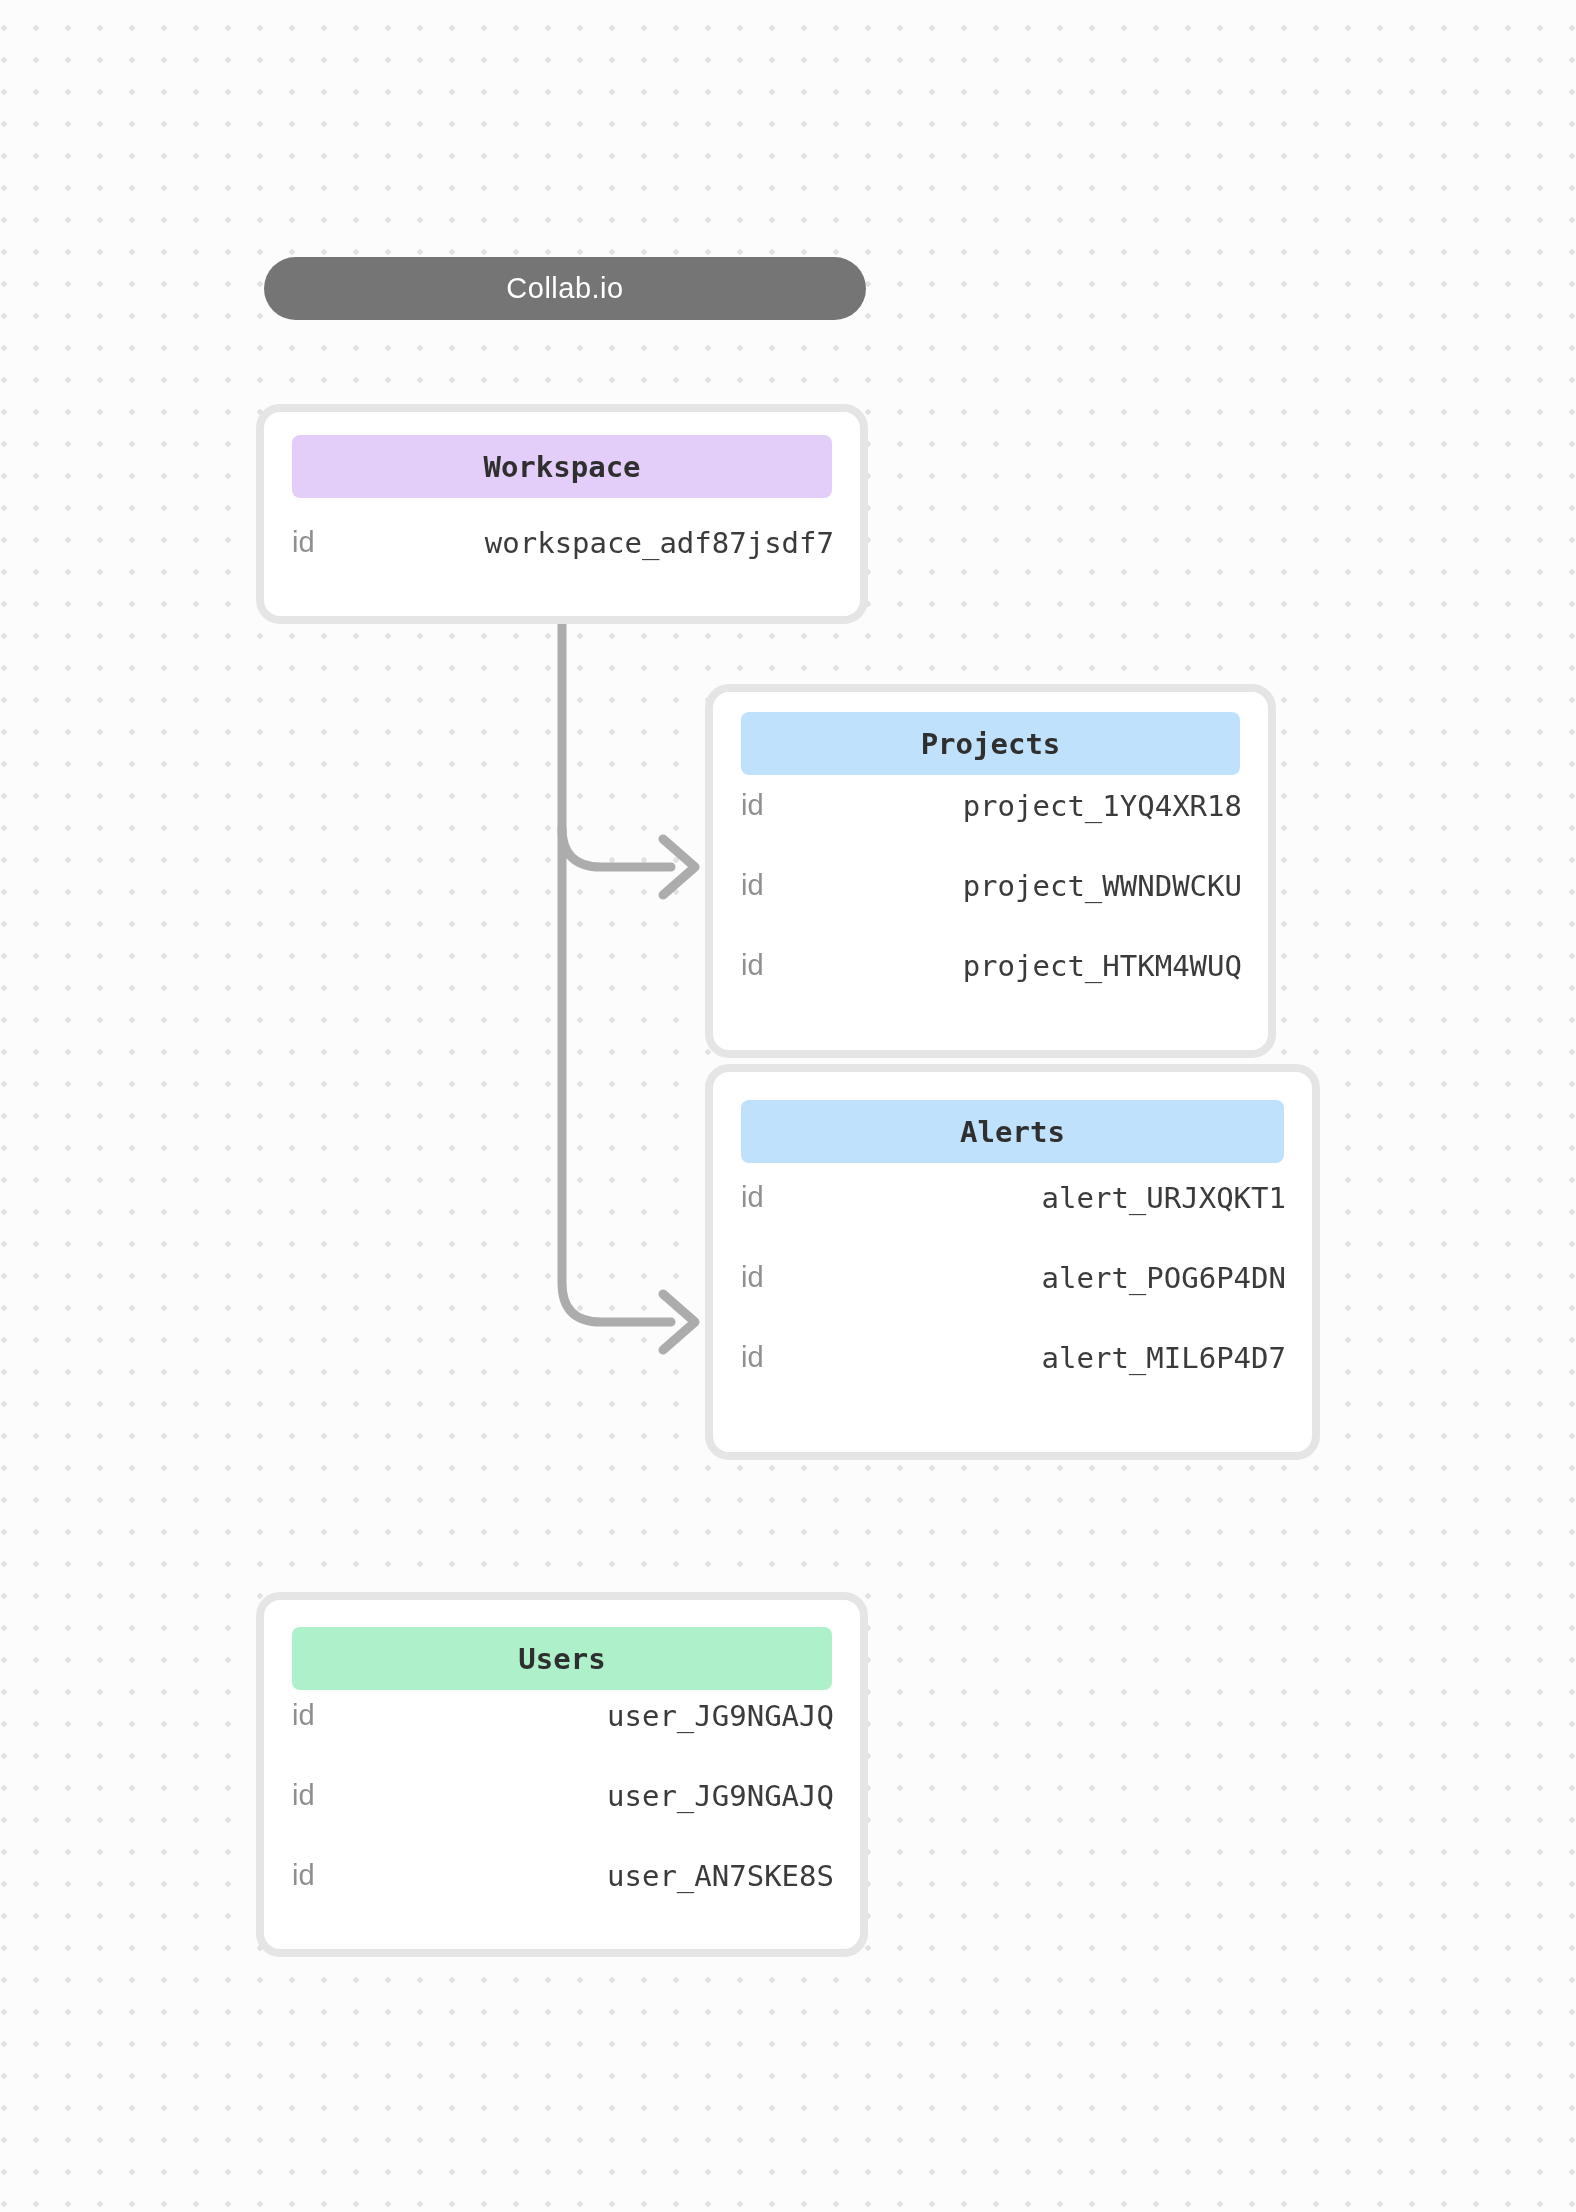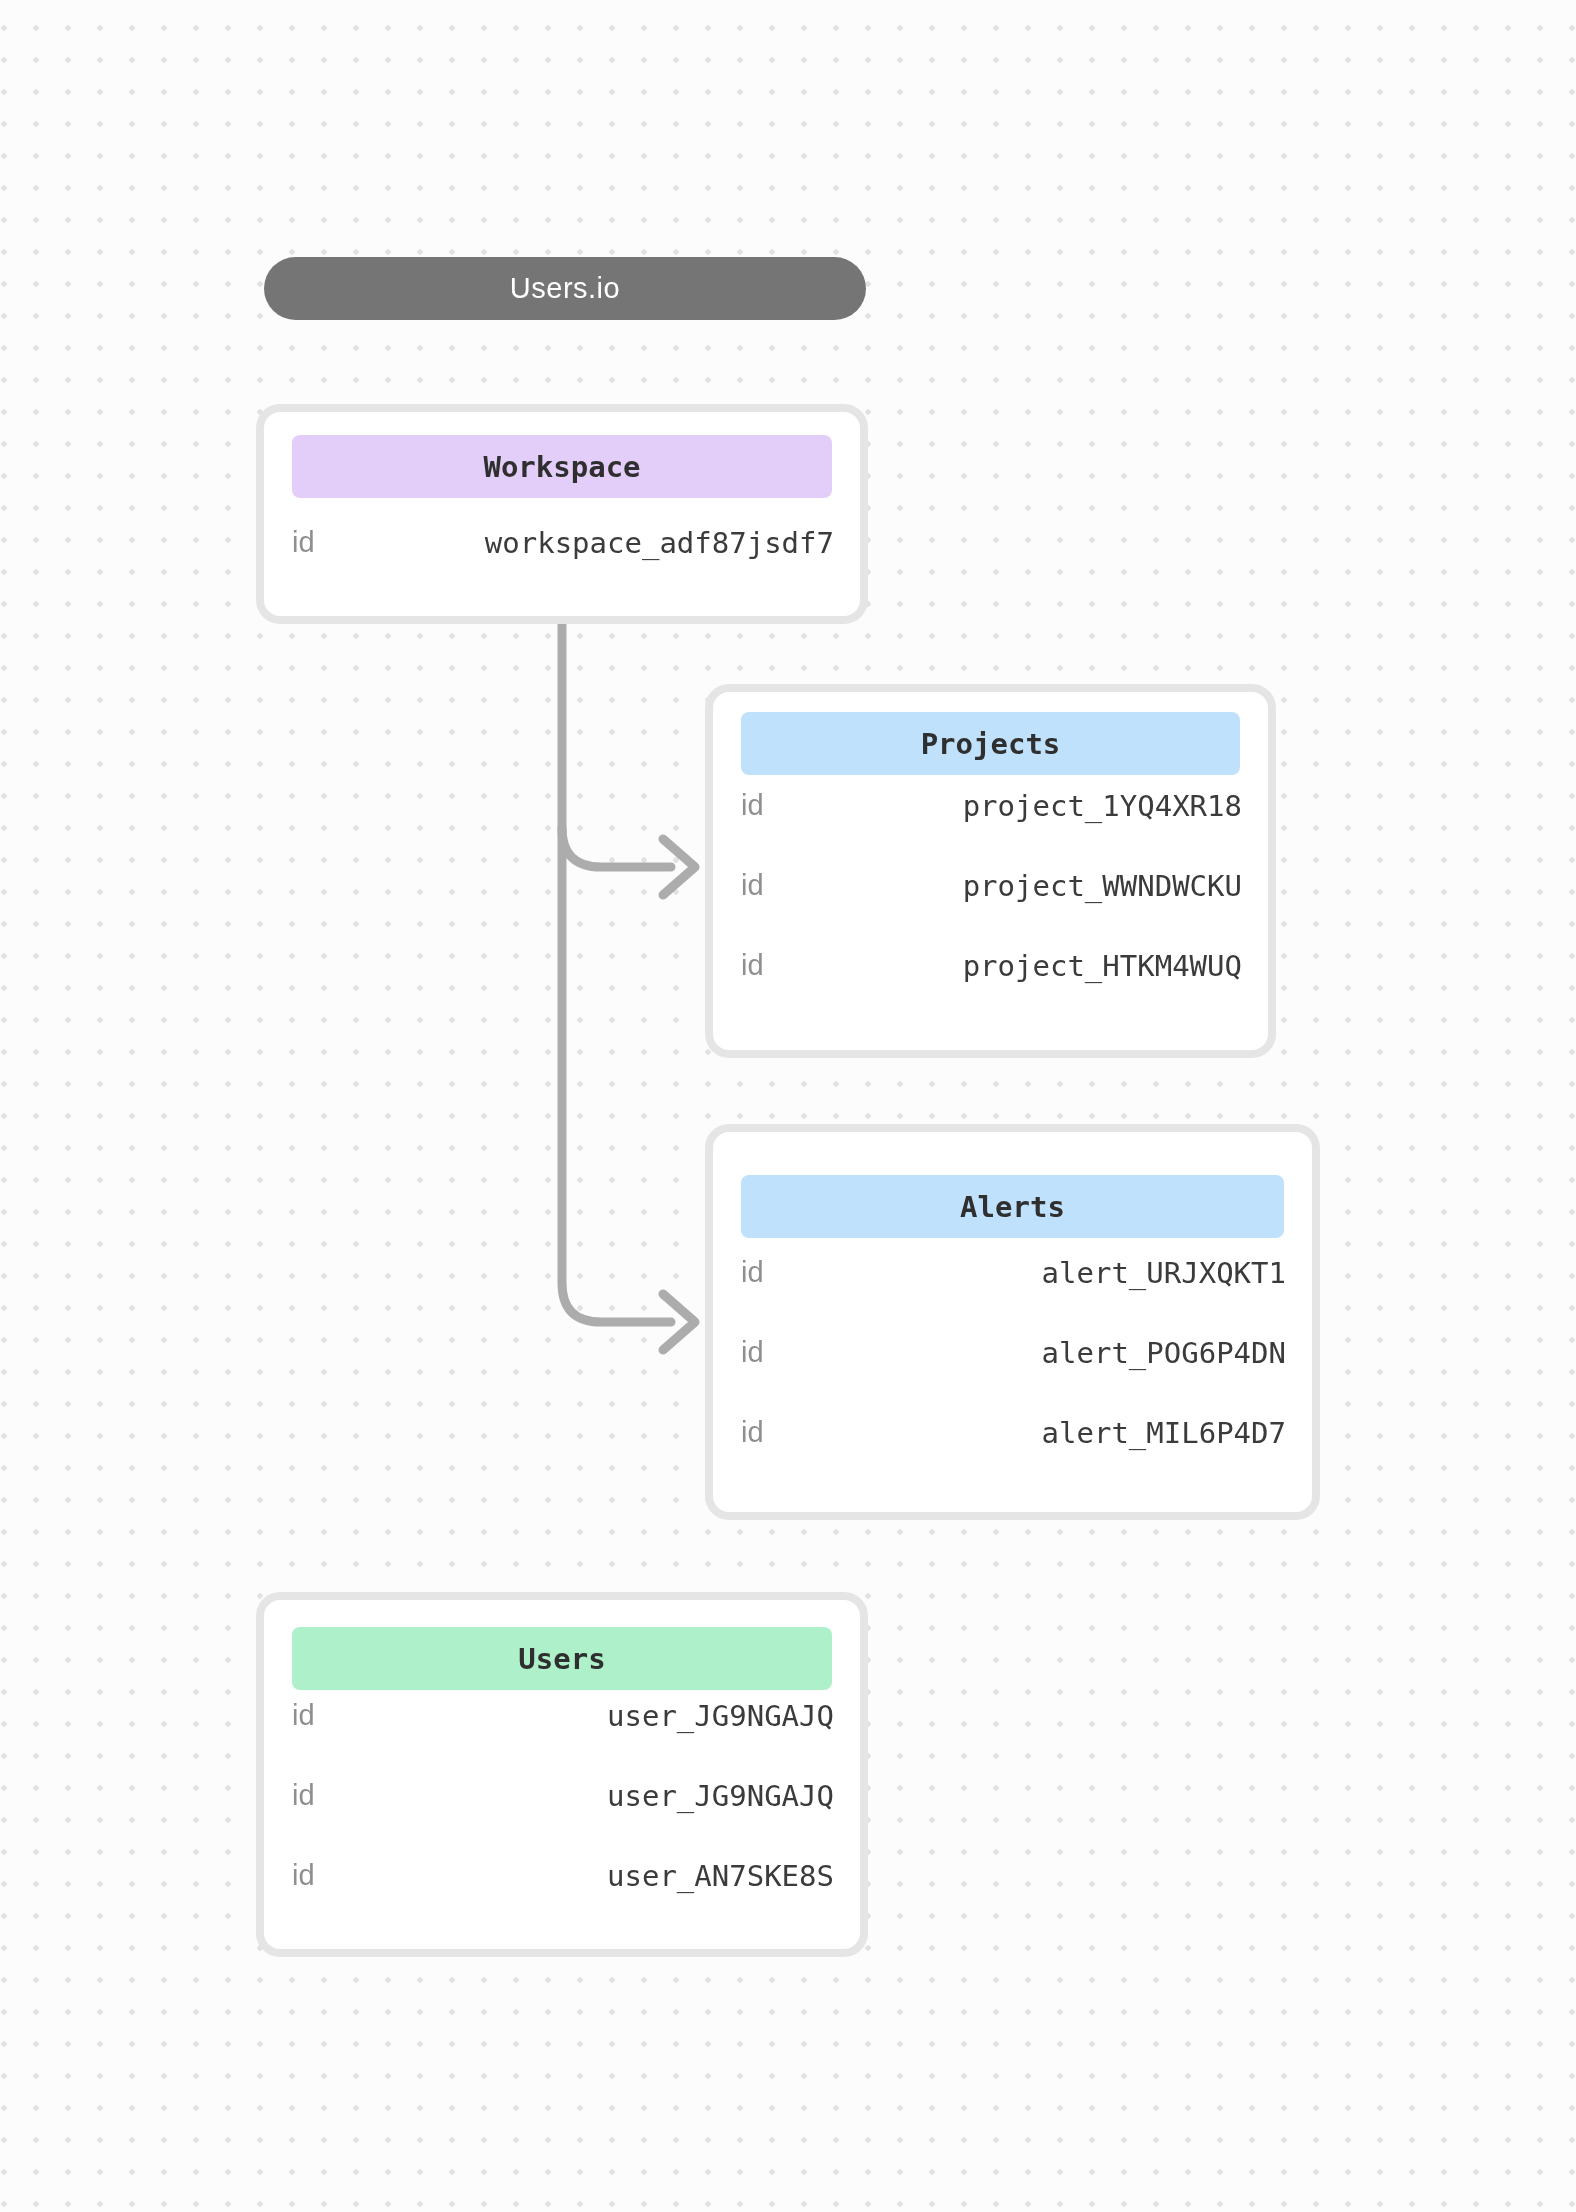--- a/index.html
+++ b/index.html
@@ -41,21 +41,21 @@
   }
   .card {
     position: absolute;
     box-sizing: border-box;
     background: var(--card-bg, #ffffff);
     border: 8px solid var(--card-border, #e5e5e5);
     border-radius: 24px;
   }
   .card--workspace { left: 256px;  top: 404px;  width: 612px; height: 220px; padding-top: 23px; }
   .card--projects  { left: 705px;  top: 684px;  width: 571px; height: 374px; padding-top: 20px; }
-  .card--alerts    { left: 705px;  top: 1124px; width: 615px; height: 396px; padding-top: 43px; }
+  .card--alerts    { left: 705px;  top: 1064px; width: 615px; height: 396px; padding-top: 28px; }
   .card--users     { left: 256px;  top: 1592px; width: 612px; height: 365px; padding-top: 27px; }
   .card-header {
     height: 63px;
     margin: 0 28px;
     border-radius: 8px;
     display: flex; align-items: center; justify-content: center;
     font-family: "DejaVu Sans Mono", monospace;
     font-weight: bold;
     font-size: 29px;
     color: var(--header-text, #2f2f2f);
@@ -94,21 +94,21 @@
       <path class="conn" d="M562 618 V1283 Q562 1322 601 1322 H671"></path>
       <path class="conn" d="M663 1294 L695 1322 L663 1350"></path>
     </g>
     <g>
       <path class="conn" d="M562 828 Q562 867 601 867 H671"></path>
       <path class="conn" d="M663 839 L695 867 L663 895"></path>
     </g>
   </svg>
 
   <div class="pill">
-    <span>Users.io</span>
+    <span>Collab.io</span>
   </div>
 
   <section class="card card--workspace">
     <header class="card-header header--purple">
       <span>Workspace</span>
     </header>
     <div class="rows">
       <div class="row">
         <span class="key">id</span>
         <span class="value">workspace_adf87jsdf7</span>

